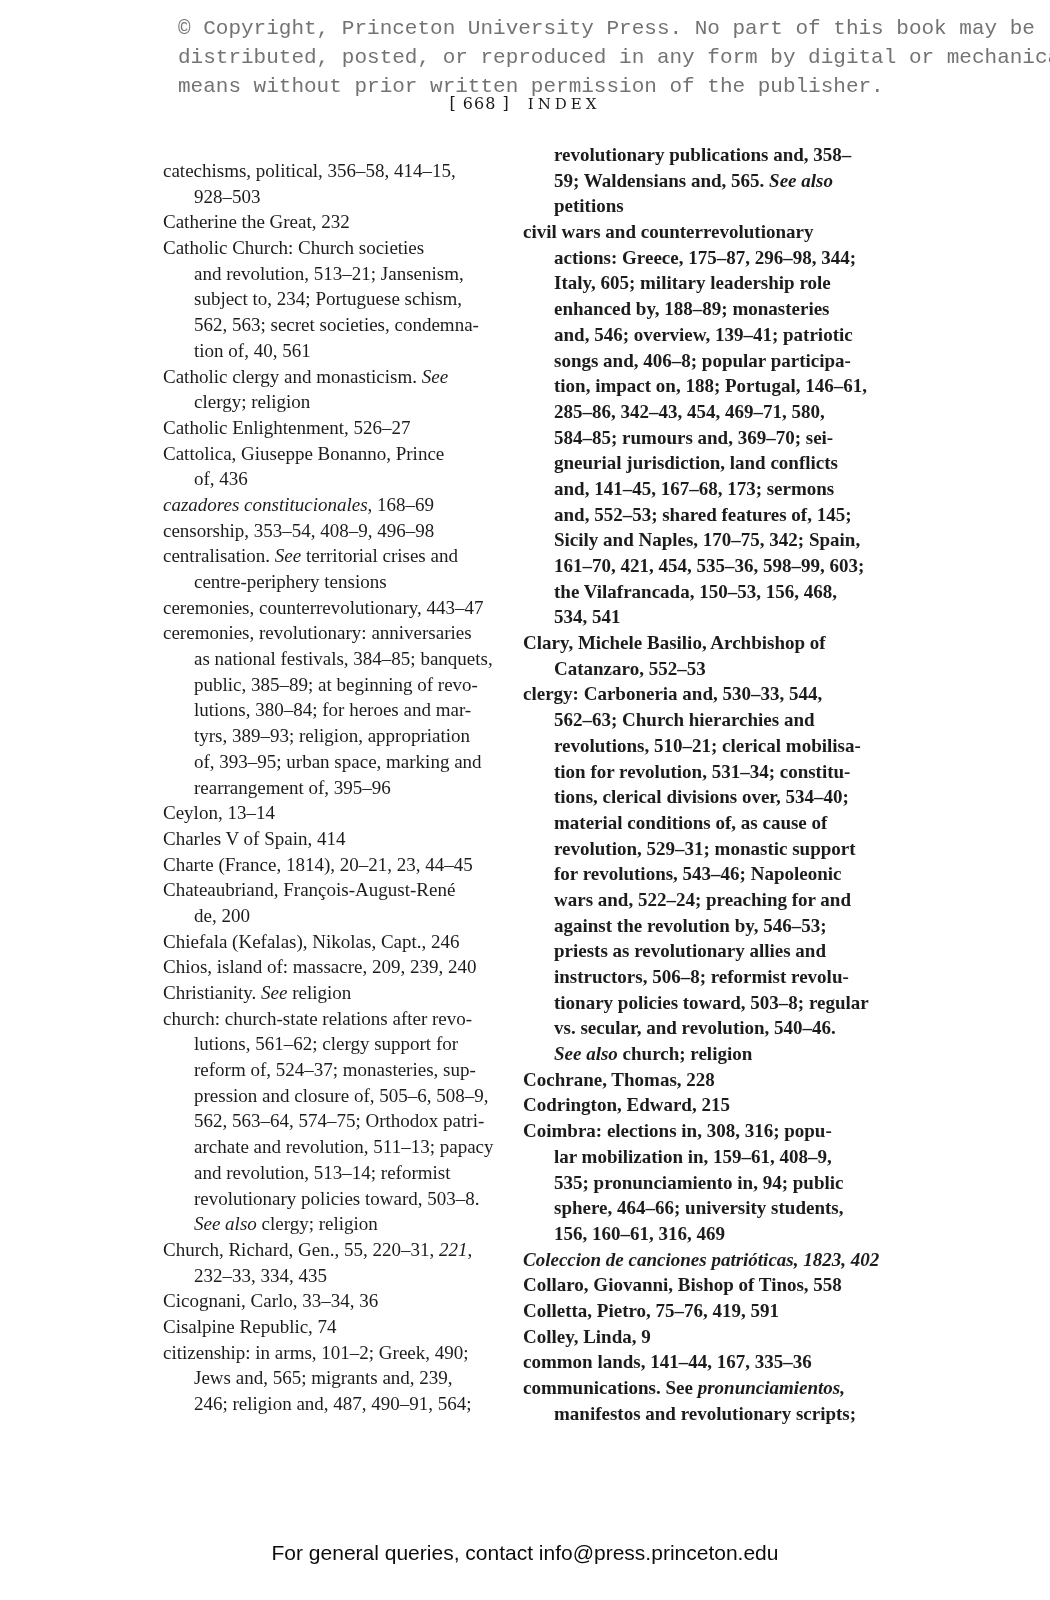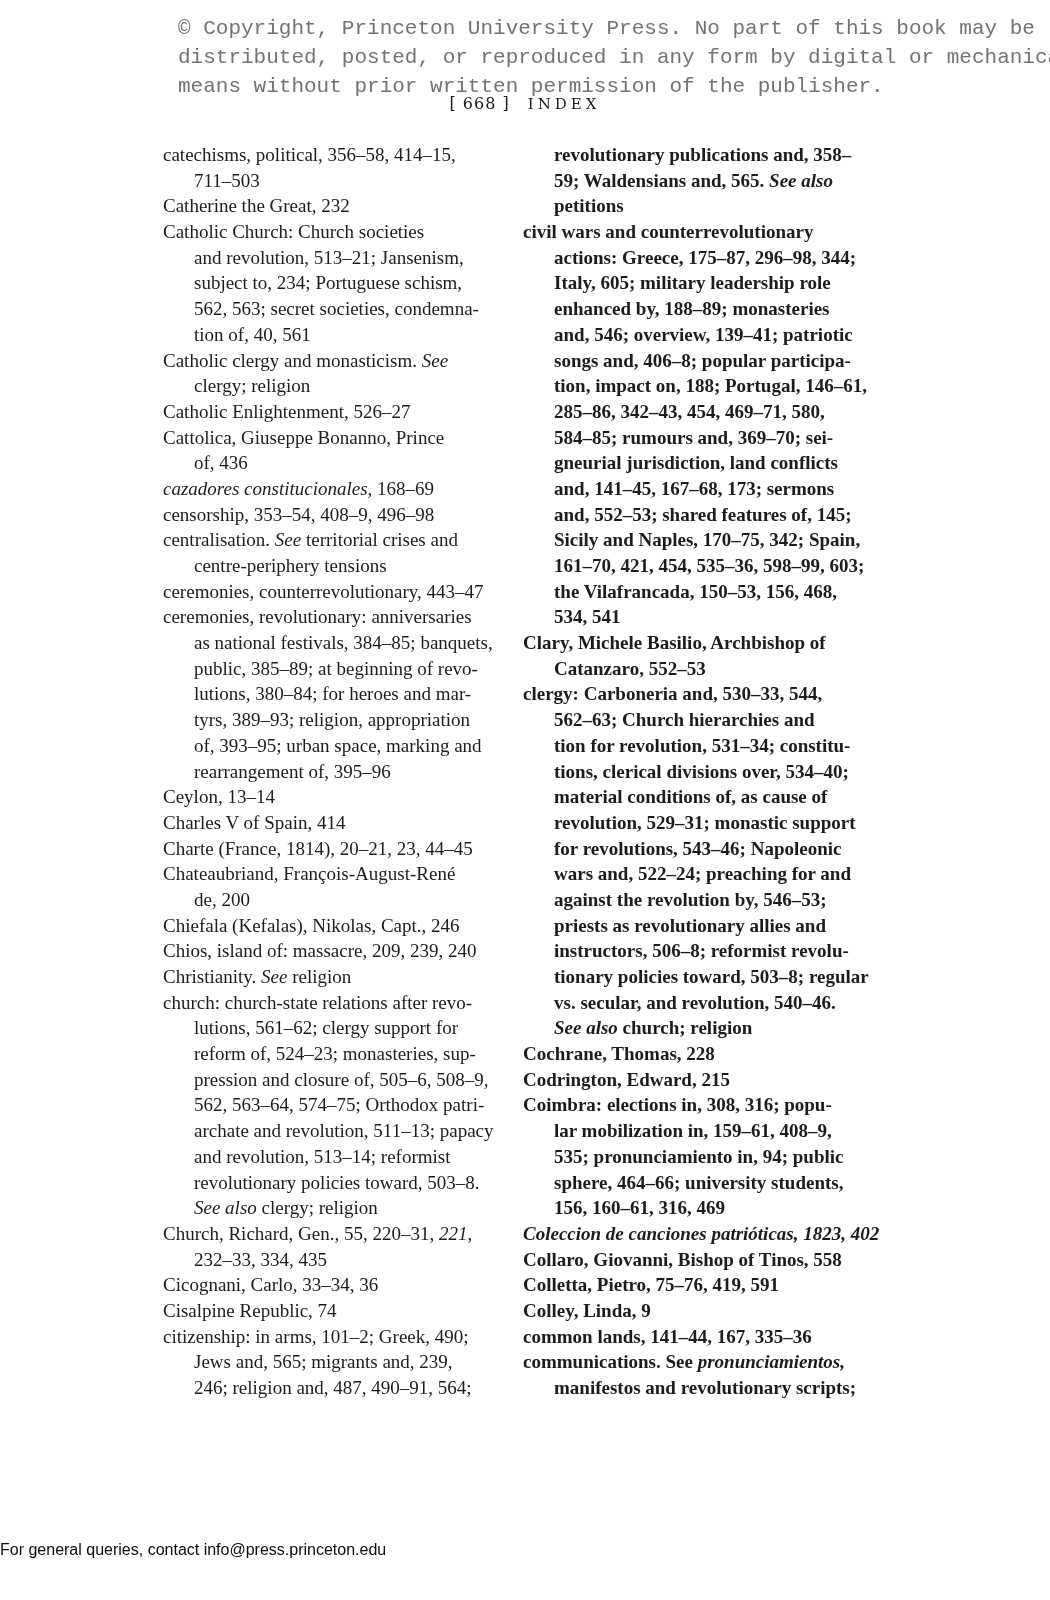--- a/index.html
+++ b/index.html
@@ -40,51 +40,52 @@
     font-size: 15px;
   }
   .index-col {
     position: absolute;
     top: 142px;
     font-size: 19px;
     line-height: 25.7px;
     color: #1c1c1c;
     white-space: nowrap;
   }
-  .col-left { left: 163px; width: 375px; }
+  .col-left { left: 163px; width: 375px; margin-top: 16px; }
   .col-right { left: 523px; width: 375px; font-weight: bold; }
   .line { height: 25.7px; }
   .line.ind { padding-left: 31px; }
   .line em { font-style: italic; }
   .footer {
     position: absolute;
     left: 0;
     top: 1541px;
     width: 100%;
+    text-align: center;
     font-family: "Liberation Sans", sans-serif;
-    font-size: 16px;
+    font-size: 21px;
     color: #0c0c0c;
   }
 </style>
 </head>
 <body>
 
 <div class="copyright" id="copyright-block">
     <div>© Copyright, Princeton University Press. No part of this book may be</div>
     <div>distributed, posted, or reproduced in any form by digital or mechanical</div>
     <div>means without prior written permission of the publisher.</div>
   </div>
 
 <div class="page-header">
   <span class="pagenum">[ 668 ]</span><span class="title">INDEX</span>
 </div>
 
 <div class="index-col col-left" id="col-left">
     <div class="line"><span>catechisms, political, 356–58, 414–15,</span></div>
-    <div class="line ind"><span>711–503</span></div>
+    <div class="line ind"><span>928–503</span></div>
     <div class="line"><span>Catherine the Great, 232</span></div>
     <div class="line"><span>Catholic Church: Church societies</span></div>
     <div class="line ind"><span>and revolution, 513–21; Jansenism,</span></div>
     <div class="line ind"><span>subject to, 234; Portuguese schism,</span></div>
     <div class="line ind"><span>562, 563; secret societies, condemna-</span></div>
     <div class="line ind"><span>tion of, 40, 561</span></div>
     <div class="line"><span>Catholic clergy and monasticism. </span><em>See</em></div>
     <div class="line ind"><span>clergy; religion</span></div>
     <div class="line"><span>Catholic Enlightenment, 526–27</span></div>
     <div class="line"><span>Cattolica, Giuseppe Bonanno, Prince</span></div>
@@ -104,21 +105,21 @@
     <div class="line"><span>Ceylon, 13–14</span></div>
     <div class="line"><span>Charles V of Spain, 414</span></div>
     <div class="line"><span>Charte (France, 1814), 20–21, 23, 44–45</span></div>
     <div class="line"><span>Chateaubriand, François-August-René</span></div>
     <div class="line ind"><span>de, 200</span></div>
     <div class="line"><span>Chiefala (Kefalas), Nikolas, Capt., 246</span></div>
     <div class="line"><span>Chios, island of: massacre, 209, 239, 240</span></div>
     <div class="line"><span>Christianity. </span><em>See</em><span> religion</span></div>
     <div class="line"><span>church: church-state relations after revo-</span></div>
     <div class="line ind"><span>lutions, 561–62; clergy support for</span></div>
-    <div class="line ind"><span>reform of, 524–23; monasteries, sup-</span></div>
+    <div class="line ind"><span>reform of, 524–37; monasteries, sup-</span></div>
     <div class="line ind"><span>pression and closure of, 505–6, 508–9,</span></div>
     <div class="line ind"><span>562, 563–64, 574–75; Orthodox patri-</span></div>
     <div class="line ind"><span>archate and revolution, 511–13; papacy</span></div>
     <div class="line ind"><span>and revolution, 513–14; reformist</span></div>
     <div class="line ind"><span>revolutionary policies toward, 503–8.</span></div>
     <div class="line ind"><em>See also</em><span> clergy; religion</span></div>
     <div class="line"><span>Church, Richard, Gen., 55, 220–31, </span><em>221</em><span>,</span></div>
     <div class="line ind"><span>232–33, 334, 435</span></div>
     <div class="line"><span>Cicognani, Carlo, 33–34, 36</span></div>
     <div class="line"><span>Cisalpine Republic, 74</span></div>
@@ -143,20 +144,21 @@
     <div class="line ind"><span>and, 141–45, 167–68, 173; sermons</span></div>
     <div class="line ind"><span>and, 552–53; shared features of, 145;</span></div>
     <div class="line ind"><span>Sicily and Naples, 170–75, 342; Spain,</span></div>
     <div class="line ind"><span>161–70, 421, 454, 535–36, 598–99, 603;</span></div>
     <div class="line ind"><span>the Vilafrancada, 150–53, 156, 468,</span></div>
     <div class="line ind"><span>534, 541</span></div>
     <div class="line"><span>Clary, Michele Basilio, Archbishop of</span></div>
     <div class="line ind"><span>Catanzaro, 552–53</span></div>
     <div class="line"><span>clergy: Carboneria and, 530–33, 544,</span></div>
     <div class="line ind"><span>562–63; Church hierarchies and</span></div>
+    <div class="line ind"><span>revolutions, 510–21; clerical mobilisa-</span></div>
     <div class="line ind"><span>tion for revolution, 531–34; constitu-</span></div>
     <div class="line ind"><span>tions, clerical divisions over, 534–40;</span></div>
     <div class="line ind"><span>material conditions of, as cause of</span></div>
     <div class="line ind"><span>revolution, 529–31; monastic support</span></div>
     <div class="line ind"><span>for revolutions, 543–46; Napoleonic</span></div>
     <div class="line ind"><span>wars and, 522–24; preaching for and</span></div>
     <div class="line ind"><span>against the revolution by, 546–53;</span></div>
     <div class="line ind"><span>priests as revolutionary allies and</span></div>
     <div class="line ind"><span>instructors, 506–8; reformist revolu-</span></div>
     <div class="line ind"><span>tionary policies toward, 503–8; regular</span></div>

